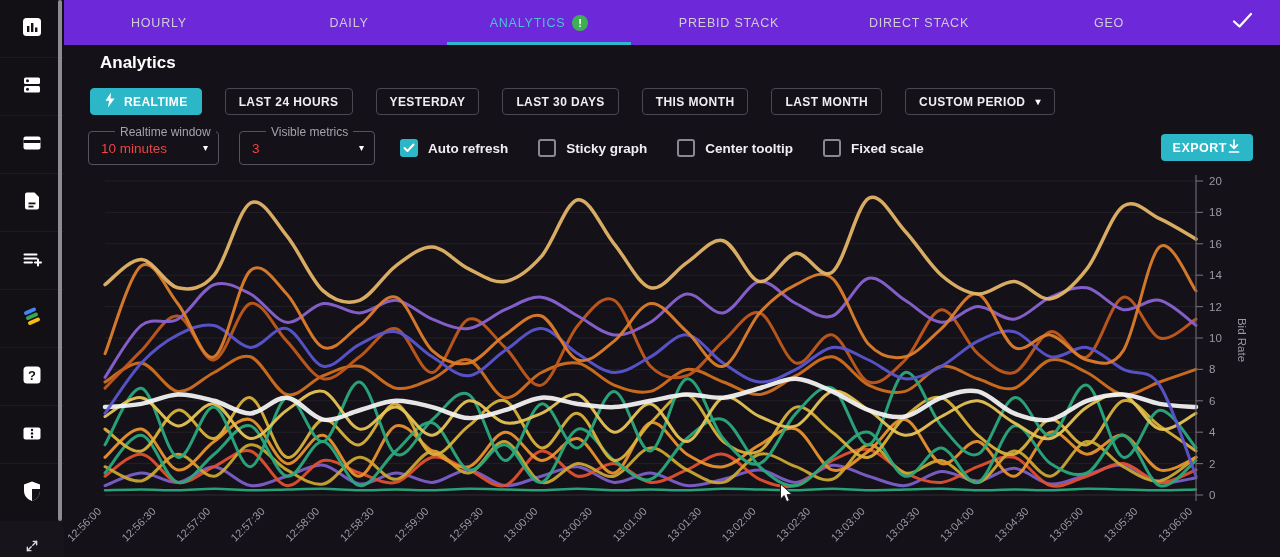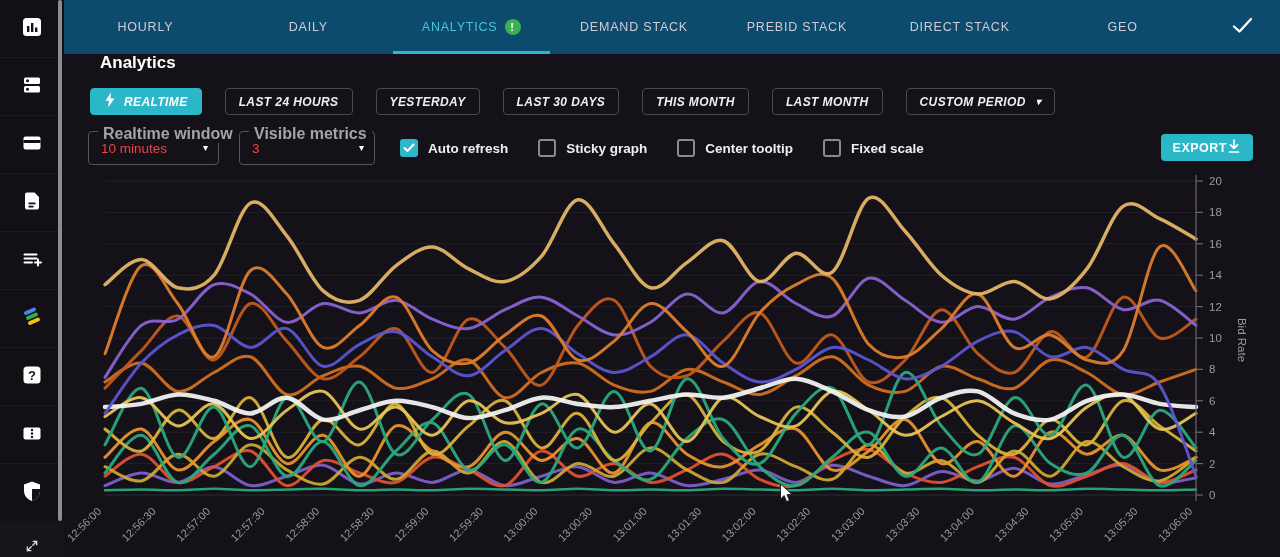--- a/index.html
+++ b/index.html
@@ -6,39 +6,39 @@
   html,body { width:1280px; height:557px; overflow:hidden; }
   body { background:#141118; font-family:"Liberation Sans", sans-serif; color:#e8e6ea; position:relative; }
 
   
   .sidebar { position:absolute; left:0; top:0; width:64px; height:557px; background:#121015; z-index:30; }
   .sidebar-cell { height:58px; display:flex; align-items:center; justify-content:center; border-bottom:1px solid #1c1920; cursor:pointer; }
   .sidebar-scrollbar { position:absolute; right:2px; top:0; width:4px; height:521px; background:#8e8b92; border-radius:2px; }
   .sidebar-bottom { position:absolute; bottom:0; left:0; width:64px; height:36px; background:#17141b; border-top-right-radius:8px; display:flex; align-items:flex-end; justify-content:center; overflow:hidden; }
 
   
-  .topnav { position:absolute; left:64px; top:0; right:0; height:54px; background:#0c4a6e; display:flex; align-items:stretch; z-index:20; }
+  .topnav { position:absolute; left:64px; top:0; right:0; height:45px; background:#6d28d9; display:flex; align-items:stretch; z-index:20; }
   .tab { flex:1; display:flex; align-items:center; justify-content:center; gap:7px; font-size:12.5px; letter-spacing:.8px; font-weight:500; color:#cfccd4; cursor:pointer; position:relative; white-space:nowrap; }
   .tab.active { color:#4cc3d5; }
   .tab.active::after { content:""; position:absolute; left:3px; right:3px; bottom:0; height:3px; background:#31b6ca; }
   .tab-badge { width:16px; height:16px; border-radius:50%; background:#3faf54; color:#fff; font-size:11px; font-weight:700; display:flex; align-items:center; justify-content:center; }
   .nav-check { width:76px; display:flex; align-items:center; justify-content:center; cursor:pointer; }
 
   
   .content { position:absolute; left:64px; top:45px; right:0; bottom:0; }
   .page-title { position:absolute; left:36px; top:8px; font-size:17px; font-weight:700; color:#fff; }
 
   .period-row { position:absolute; left:26px; top:43px; display:flex; gap:23px; }
-  .pbtn { height:27px; display:flex; align-items:center; gap:8px; padding:12px 13px; border:1px solid #4b4753; border-radius:4px; background:transparent; color:#f0eef2; font-size:12px; font-weight:600; letter-spacing:.4px; cursor:pointer; font-family:inherit; white-space:nowrap;font-style:italic; }
+  .pbtn { height:27px; display:flex; align-items:center; gap:8px; padding:12px 13px; border:1px solid #4b4753; border-radius:4px; background:transparent; color:#f0eef2; font-size:12px; font-weight:600; letter-spacing:.4px; cursor:pointer; font-family:inherit; white-space:nowrap; }
   .pbtn.active { background:#2bb7c8; border-color:#2bb7c8; color:#fff; }
   .pbtn .caret { font-size:10px; color:#fff; margin-left:2px; }
 
   .controls-row { position:absolute; left:24px; top:86px; right:0; height:34px; display:flex; align-items:center; }
   .select { position:relative; height:34px; border:1px solid #56525e; border-radius:4px; display:flex; align-items:center; padding:0 28px 0 12px; cursor:pointer; }
-  .select .flabel { position:absolute; top:-7px; left:9px; background:#141118; padding:0 5px; font-size:16px; color:#a5a2ab; white-space:nowrap;font-weight:bold; }
+  .select .flabel { position:absolute; top:-7px; left:26px; background:#141118; padding:0 5px; font-size:12px; color:#a5a2ab; white-space:nowrap; }
   .select .val { font-size:13.5px; color:#ef4444; }
   .select .caret { position:absolute; right:10px; top:10px; font-size:10px; color:#fff; }
   .sel-realtime { width:131px; margin-right:20px; }
   .sel-metrics { width:136px; margin-right:25px; }
 
   .cbgroup { display:flex; align-items:center; gap:10px; margin-right:30px; cursor:pointer; }
   .cbox { width:18px; height:18px; border-radius:3px; border:2px solid #8b8892; display:flex; align-items:center; justify-content:center; }
   .cbox.checked { background:#2bb7c8; border-color:#2bb7c8; }
   .cblabel { font-size:13.5px; color:#f0eef2; }
 
@@ -139,23 +139,20 @@
   <div id="nav-tabs" style="display:flex; flex:1;">
       <div class="tab">
         <span>HOURLY</span>
       </div>
       <div class="tab">
         <span>DAILY</span>
       </div>
       <div class="tab active">
         <span>ANALYTICS</span>
         <span class="tab-badge">!</span>
-      </div>
-      <div class="tab">
-        <span>DEMAND STACK</span>
       </div>
       <div class="tab">
         <span>PREBID STACK</span>
       </div>
       <div class="tab">
         <span>DIRECT STACK</span>
       </div>
       <div class="tab">
         <span>GEO</span>
       </div>

